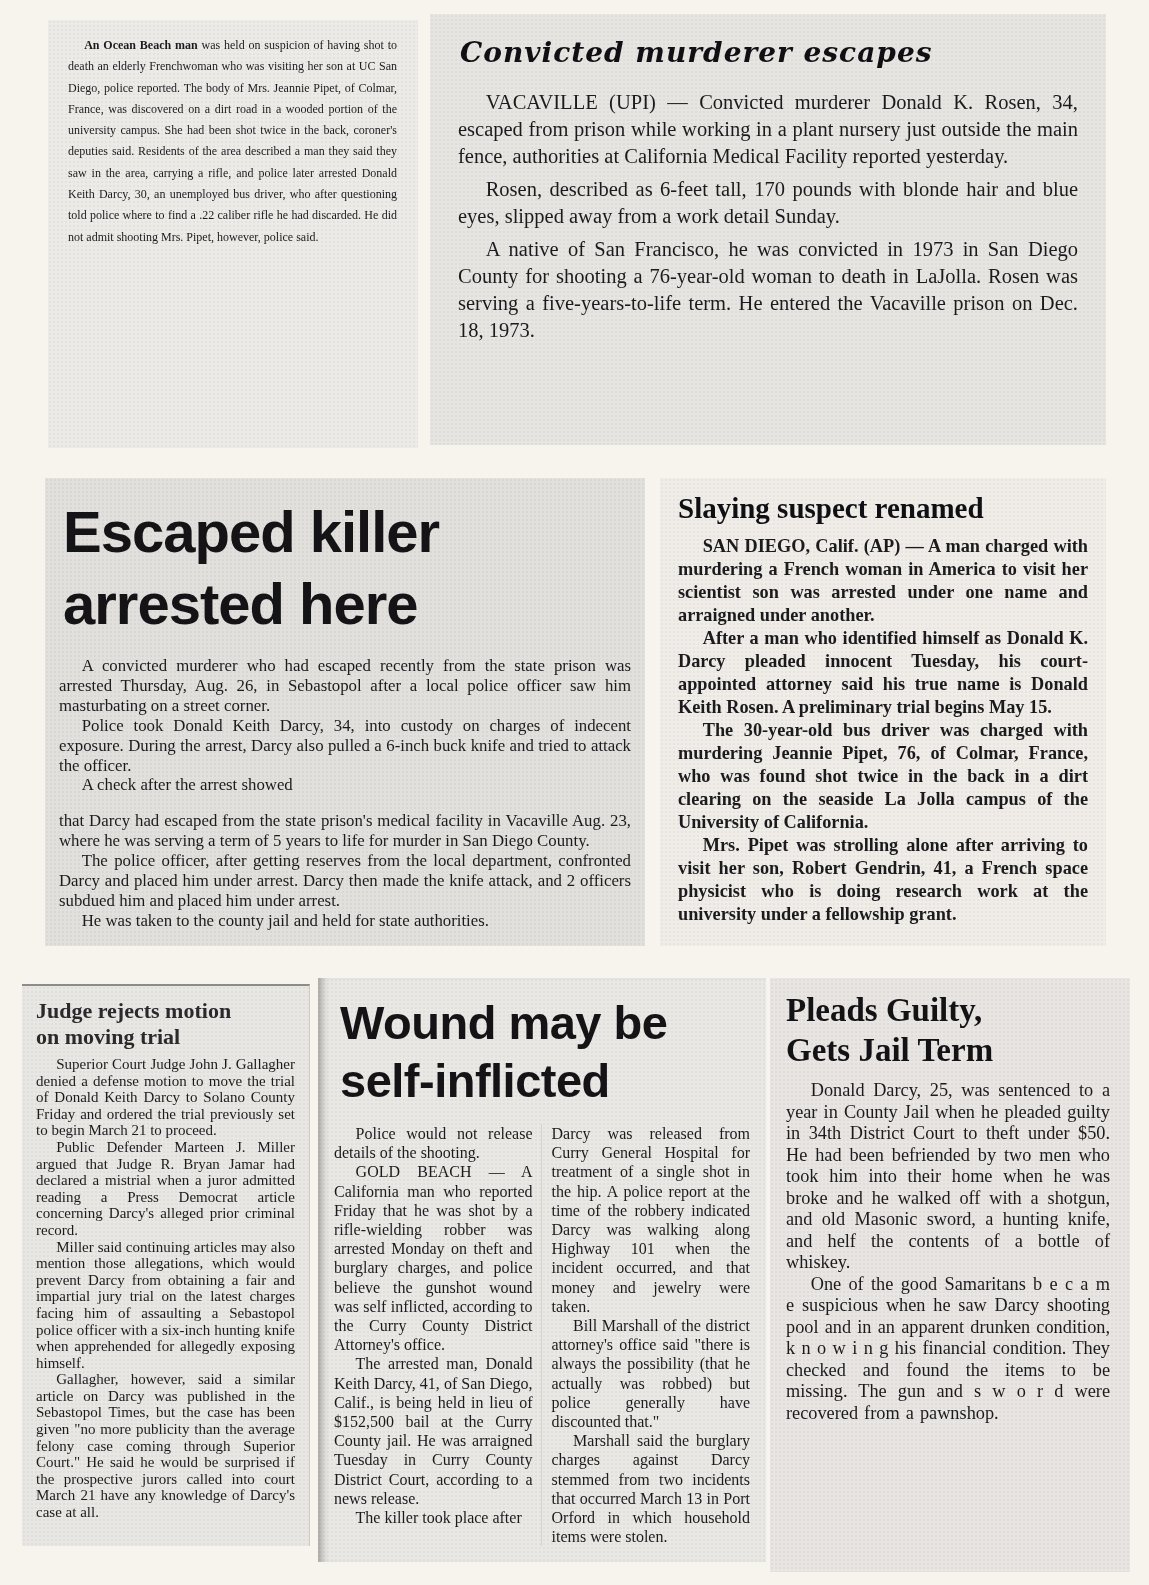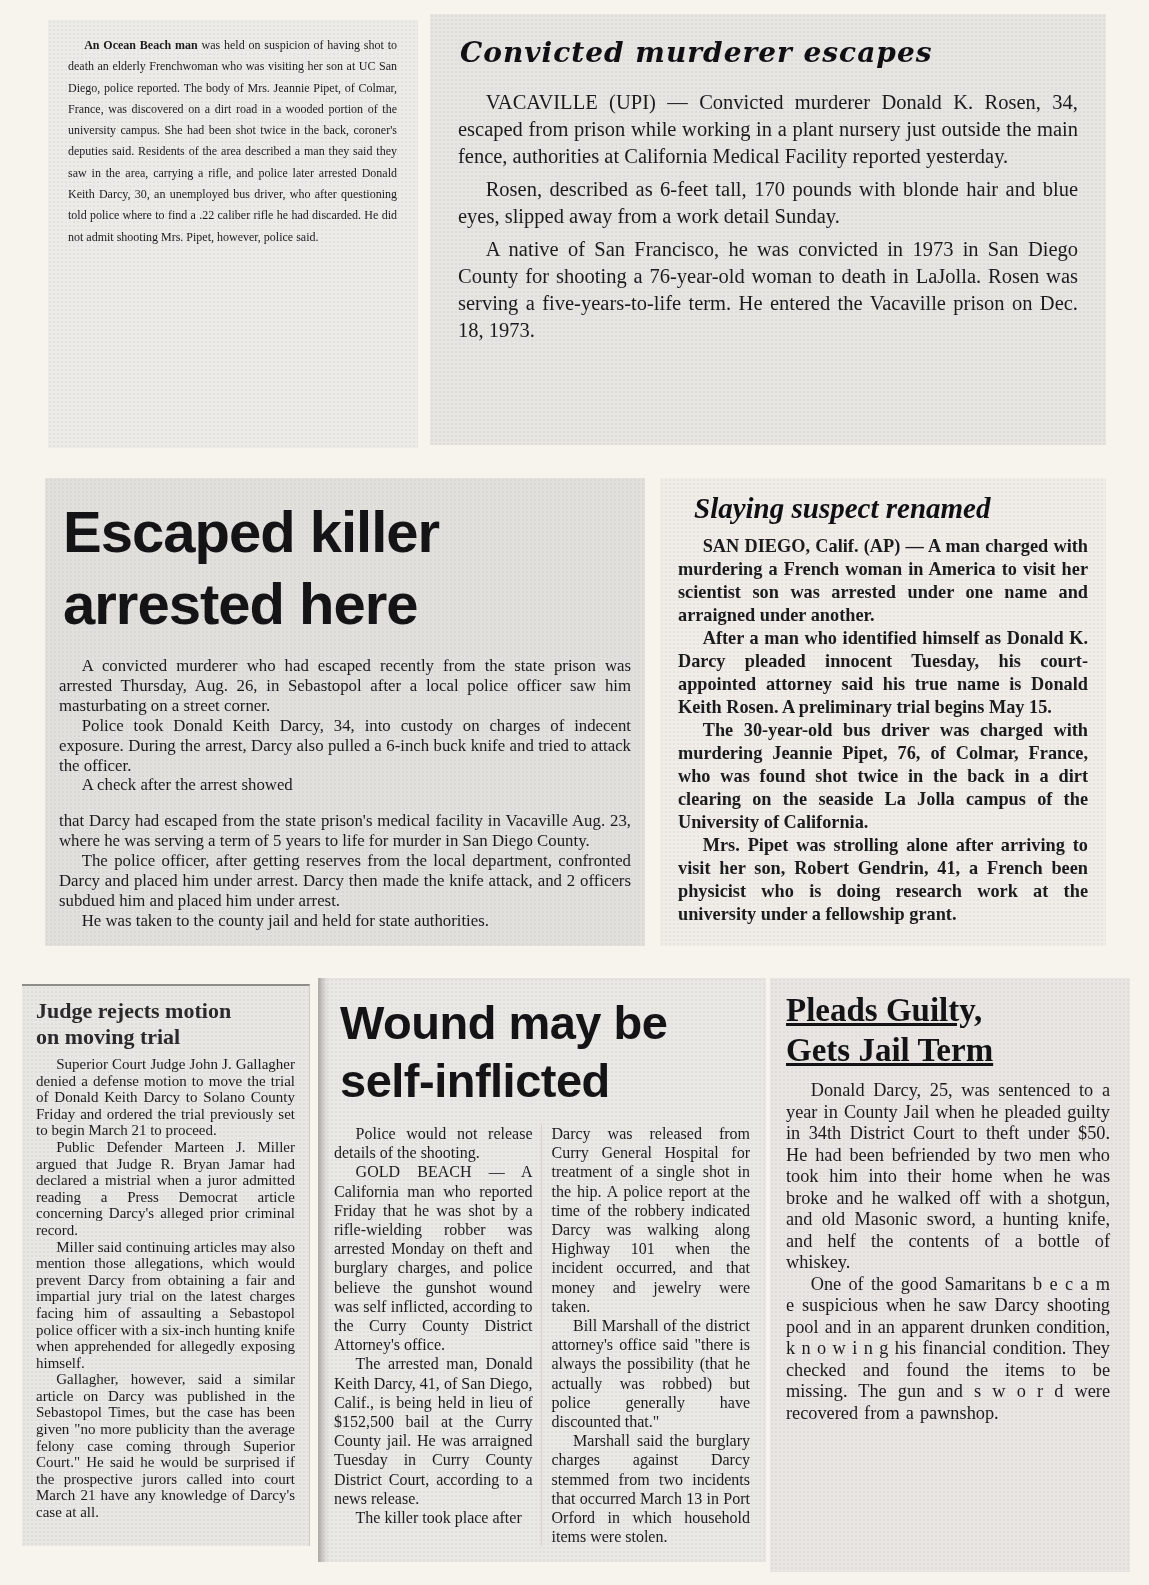--- a/index.html
+++ b/index.html
@@ -64,22 +64,22 @@
   #clip-killer .col { flex:1; font-size:16.8px; line-height:19.9px; }
 
   
   #clip-slaying {
     left:660px; top:478px; width:446px; height:468px;
     padding:12px 18px;
     background-color:#f0ede9;
     font-size:18.3px; line-height:23px; font-weight:bold;
   }
   #clip-slaying h2 {
-    margin:2px 16px 10px;
-    font-style:italic; font-weight:bold;
+    margin:2px 0 10px;
+    font-weight:bold;
     font-size:29px; line-height:1.15; color:#101014;
   }
 
   
   #clip-judge {
     left:22px; top:984px; width:288px; height:562px;
     padding:8px 14px 10px;
     background-color:#e9e7e4;
     border-top:2px solid #8e8c89;
     border-right:1px solid #cfccc8;
@@ -112,21 +112,20 @@
   #clip-pleads {
     left:770px; top:978px; width:360px; height:594px;
     padding:10px 20px 12px 16px;
     background-color:#e8e5e2;
     font-size:18.3px; line-height:21.5px;
   }
   #clip-pleads h2 {
     margin:2px 0 10px;
     font-weight:bold; font-size:33px; line-height:40px;
     color:#131316;
-    text-decoration:underline;
   }
   #clip-pleads p { word-spacing:1.5px; }
 </style>
 </head>
 <body>
 
 <div class="page">
 
   <article class="clip" id="clip-ocean">
     <p><strong>An Ocean Beach man</strong><span> was held on suspicion of having shot to death an elderly Frenchwoman who was visiting her son at UC San Diego, police reported. The body of Mrs. Jeannie Pipet, of Colmar, France, was discovered on a dirt road in a wooded portion of the university campus. She had been shot twice in the back, coroner's deputies said. Residents of the area described a man they said they saw in the area, carrying a rifle, and police later arrested Donald Keith Darcy, 30, an unemployed bus driver, who after questioning told police where to find a .22 caliber rifle he had discarded. He did not admit shooting Mrs. Pipet, however, police said.</span></p>
@@ -153,21 +152,21 @@
         <p>He was taken to the county jail and held for state authorities.</p>
       </div>
     </div>
   </article>
 
   <article class="clip" id="clip-slaying">
     <h2>Slaying suspect renamed</h2>
     <p>SAN DIEGO, Calif. (AP) — A man charged with murdering a French woman in America to visit her scientist son was arrested under one name and arraigned under another.</p>
     <p>After a man who identified himself as Donald K. Darcy pleaded innocent Tuesday, his court-appointed attorney said his true name is Donald Keith Rosen. A preliminary trial begins May 15.</p>
     <p>The 30-year-old bus driver was charged with murdering Jeannie Pipet, 76, of Colmar, France, who was found shot twice in the back in a dirt clearing on the seaside La Jolla campus of the University of California.</p>
-    <p>Mrs. Pipet was strolling alone after arriving to visit her son, Robert Gendrin, 41, a French been physicist who is doing research work at the university under a fellowship grant.</p>
+    <p>Mrs. Pipet was strolling alone after arriving to visit her son, Robert Gendrin, 41, a French space physicist who is doing research work at the university under a fellowship grant.</p>
   </article>
 
   <article class="clip" id="clip-judge">
     <h2><span>Judge rejects motion</span><br><span>on moving trial</span></h2>
     <p>Superior Court Judge John J. Gallagher denied a defense motion to move the trial of Donald Keith Darcy to Solano County Friday and ordered the trial previously set to begin March 21 to proceed.</p>
     <p>Public Defender Marteen J. Miller argued that Judge R. Bryan Jamar had declared a mistrial when a juror admitted reading a Press Democrat article concerning Darcy's alleged prior criminal record.</p>
     <p>Miller said continuing articles may also mention those allegations, which would prevent Darcy from obtaining a fair and impartial jury trial on the latest charges facing him of assaulting a Sebastopol police officer with a six-inch hunting knife when apprehended for allegedly exposing himself.</p>
     <p>Gallagher, however, said a similar article on Darcy was published in the Sebastopol Times, but the case has been given "no more publicity than the average felony case coming through Superior Court." He said he would be surprised if the prospective jurors called into court March 21 have any knowledge of Darcy's case at all.</p>
   </article>
 

